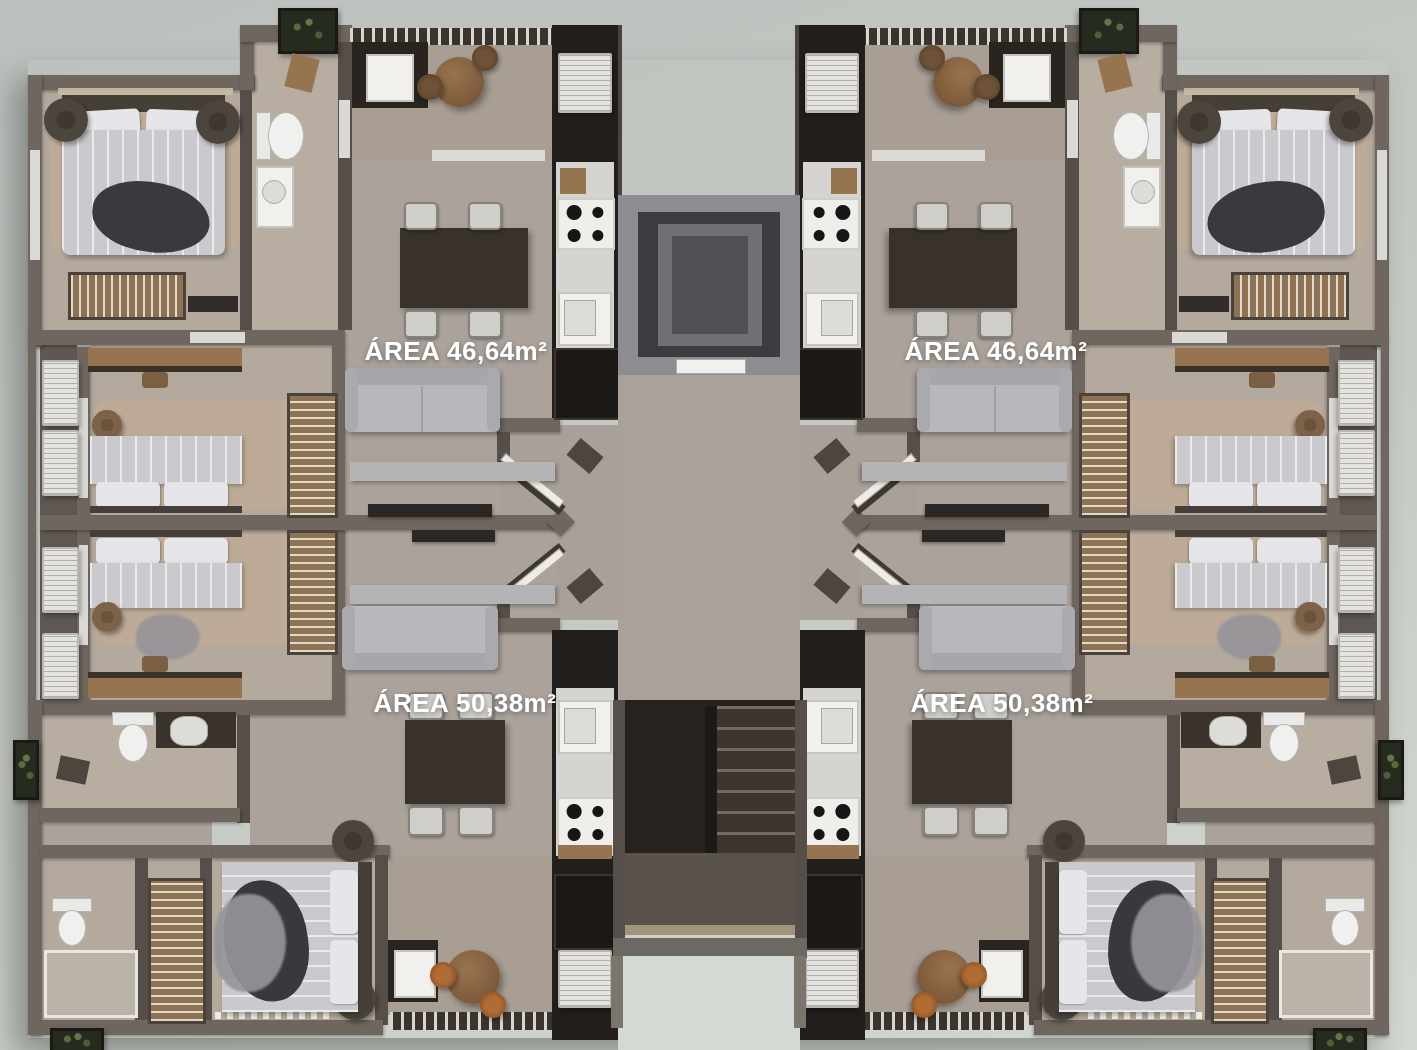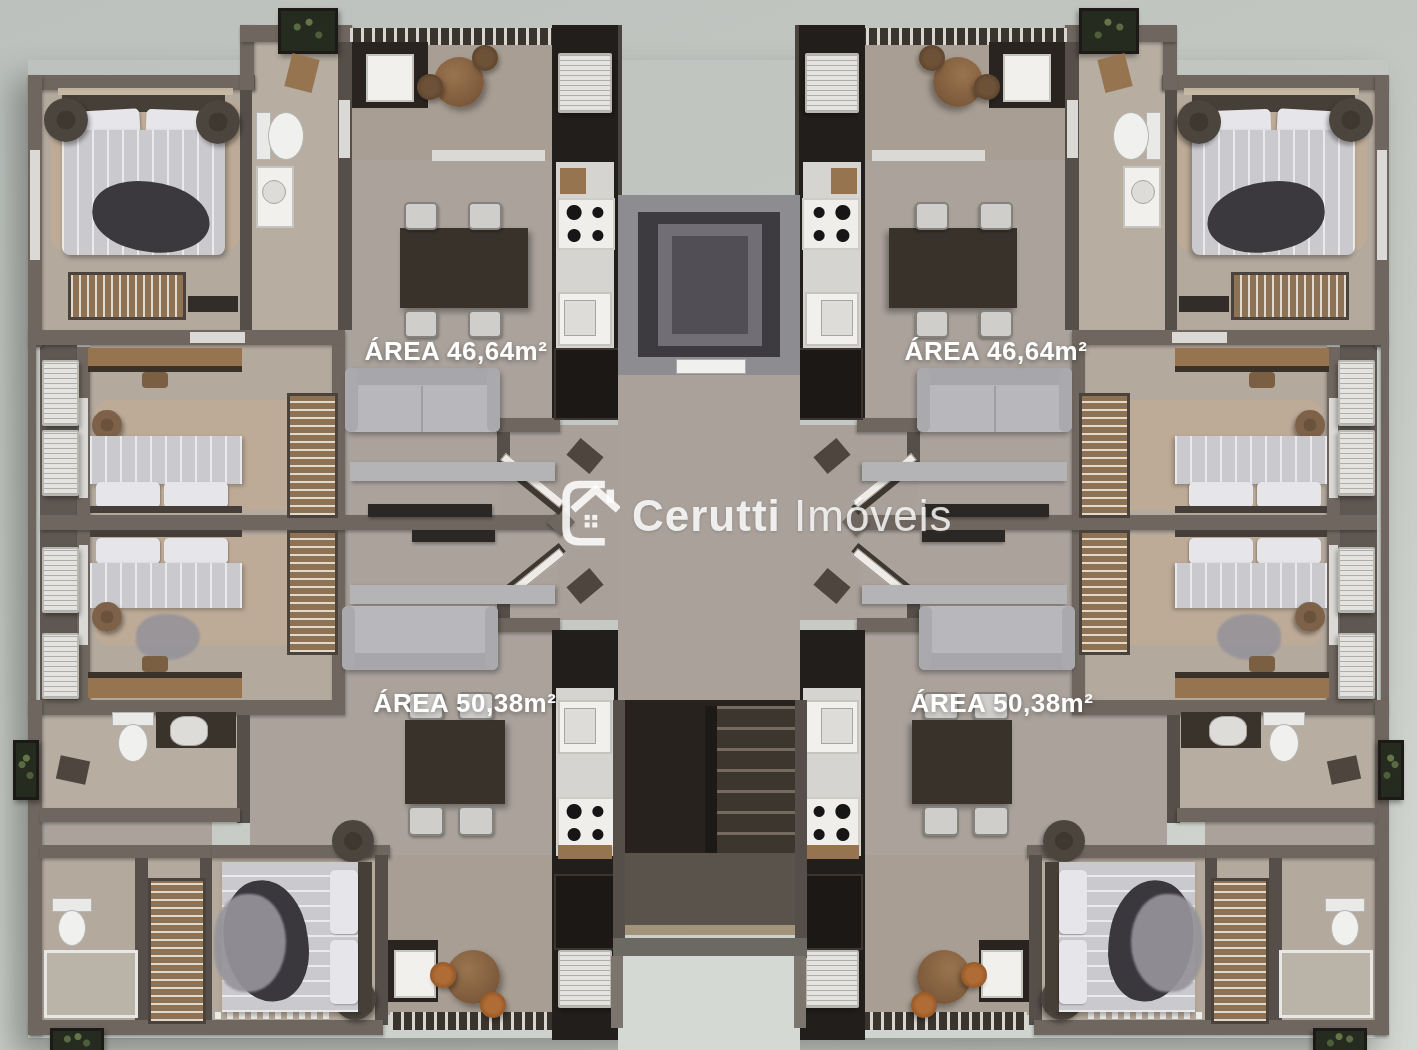--- a/index.html
+++ b/index.html
@@ -464,29 +464,15 @@
     <div class="a" style="left:611px;top:956px;width:12px;height:72px;background:#7b756e"></div>
     <div class="a" style="left:794px;top:956px;width:12px;height:72px;background:#7b756e"></div>
   </div>
 
   <div class="a" id="overlay" style="left:0;top:0;width:1417px;height:1050px">
     <div class="a area-label" style="left:456px;top:351px">ÁREA 46,64m²</div>
     <div class="a area-label" style="left:996px;top:351px">ÁREA 46,64m²</div>
     <div class="a area-label" style="left:465px;top:703px">ÁREA 50,38m²</div>
     <div class="a area-label" style="left:1002px;top:703px">ÁREA 50,38m²</div>
 
-    <div class="a" id="watermark" style="left:556px;top:466px;height:100px">
-      <span>
-        <svg width="64" height="88" viewBox="0 0 76 90" fill="none">
-          <path d="M58 10 H28 Q12 10 12 26 V62 Q12 78 28 78 H58" stroke="rgba(255,255,255,.86)" stroke-width="9"></path>
-          <path d="M20 40 L47 16 L74 40" stroke="rgba(255,255,255,.86)" stroke-width="9"></path>
-          <rect x="60" y="16" width="9" height="16" fill="rgba(255,255,255,.86)"></rect>
-          <rect x="34" y="46" width="6" height="6" fill="rgba(255,255,255,.86)"></rect>
-          <rect x="43" y="46" width="6" height="6" fill="rgba(255,255,255,.86)"></rect>
-          <rect x="34" y="55" width="6" height="6" fill="rgba(255,255,255,.86)"></rect>
-          <rect x="43" y="55" width="6" height="6" fill="rgba(255,255,255,.86)"></rect>
-        </svg>
-      </span>
-      <span class="wm-text"><span class="b">Cerutti</span> <span class="l">Imóveis</span></span>
-    </div>
   </div>
 
 </div>
 
 </body></html>

